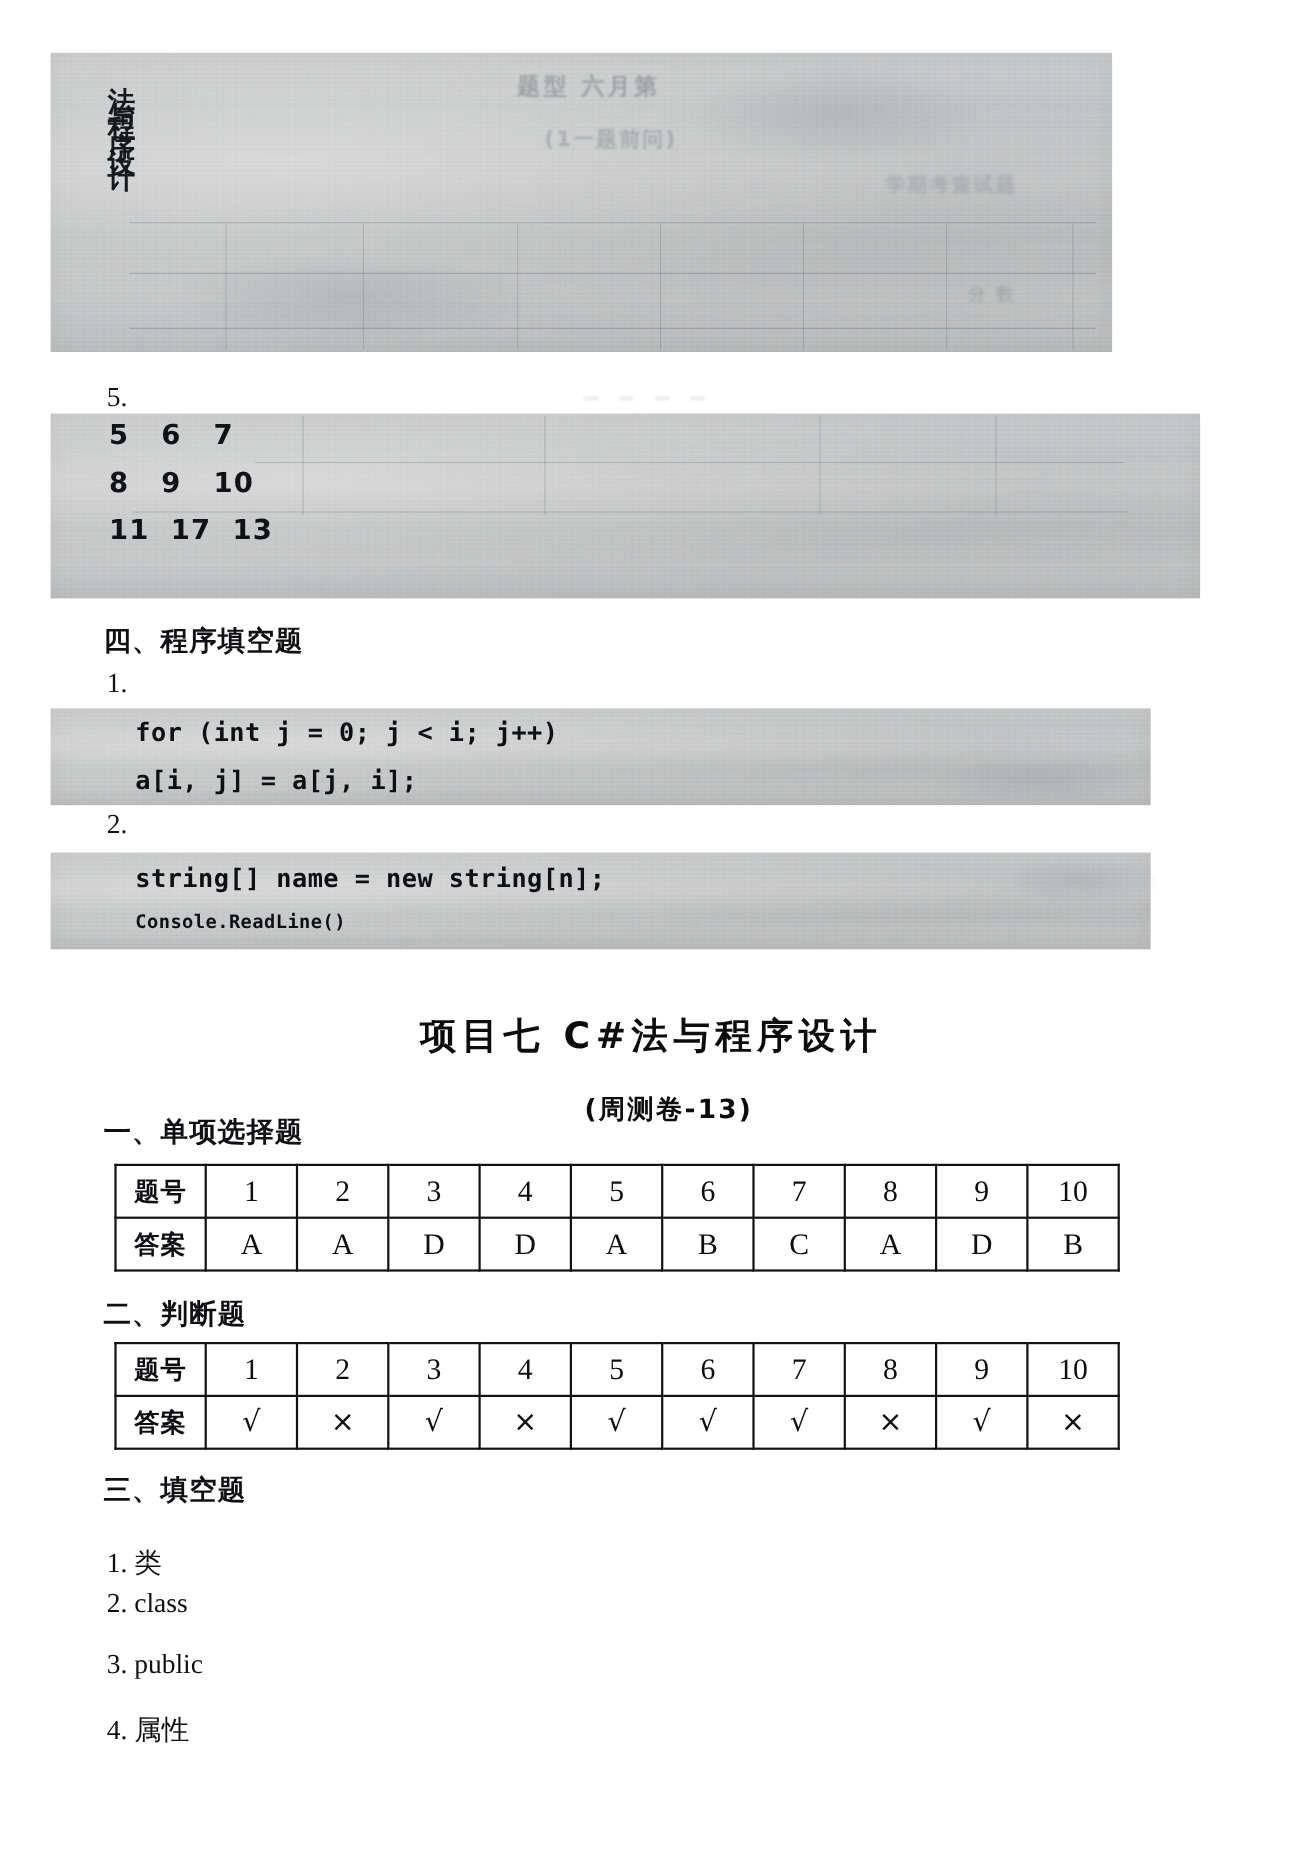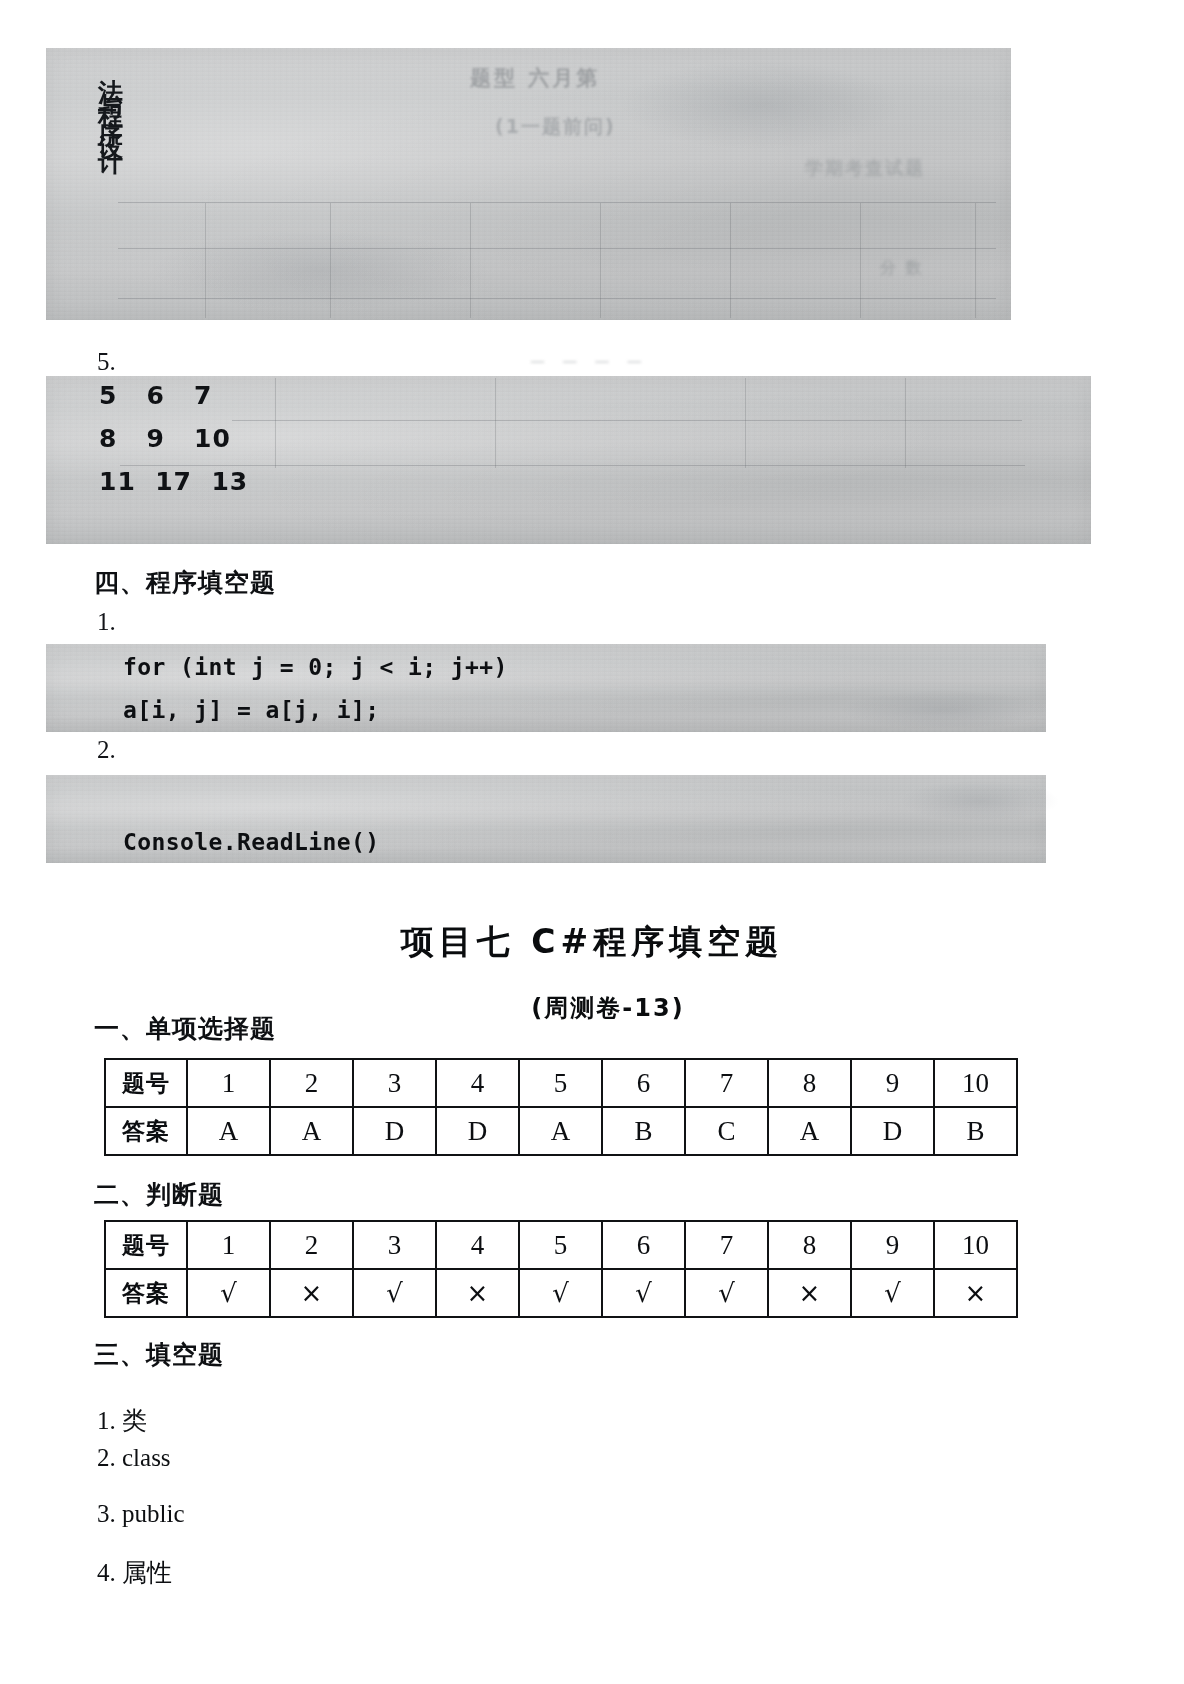--- a/index.html
+++ b/index.html
@@ -227,23 +227,24 @@
 
   <div class="scan-band" style="left:46px; top:644px; width:1000px; height:88px;"></div>
   <div class="smudge" style="left:840px; top:690px; width:210px; height:40px;"></div>
   <div class="band-mono" style="left:99px; top:654px; font-size:23px;">for (int j = 0; j &lt; i; j++)</div>
   <div class="band-mono" style="left:99px; top:697px; font-size:23px;">a[i, j] = a[j, i];</div>
 
   <div class="serif-num" style="left:97px; top:736px;">2.</div>
 
   <div class="scan-band" style="left:46px; top:775px; width:1000px; height:88px;"></div>
   <div class="smudge" style="left:900px; top:780px; width:160px; height:42px;"></div>
-  <div class="band-mono" style="left:99px; top:829px; font-size:23px;">Console.ReadLine()</div>
-
-  <div class="doc-title" style="left:0; top:920px;">项目七   C#程序填空题</div>
+  <div class="band-mono" style="left:99px; top:786px; font-size:23px;">string[] name = new string[n];</div>
+  <div class="band-mono" style="left:99px; top:829px; font-size:17px;">Console.ReadLine()</div>
+
+  <div class="doc-title" style="left:0; top:920px;">项目七   C#法与程序设计</div>
   <div class="doc-subtitle" style="left:16px; top:972px;margin-top:20px;">(周测卷-13)</div>
 
   <div class="sec-head" style="left:94px; top:1012px;">一、单项选择题</div>
 
   <table class="ans-table" style="left:104px; top:1058px; width:912px;">
     <tbody>
         <tr>
       <td class="hdr">题号</td>
       <td class="cell">1</td>
       <td class="cell">2</td>

